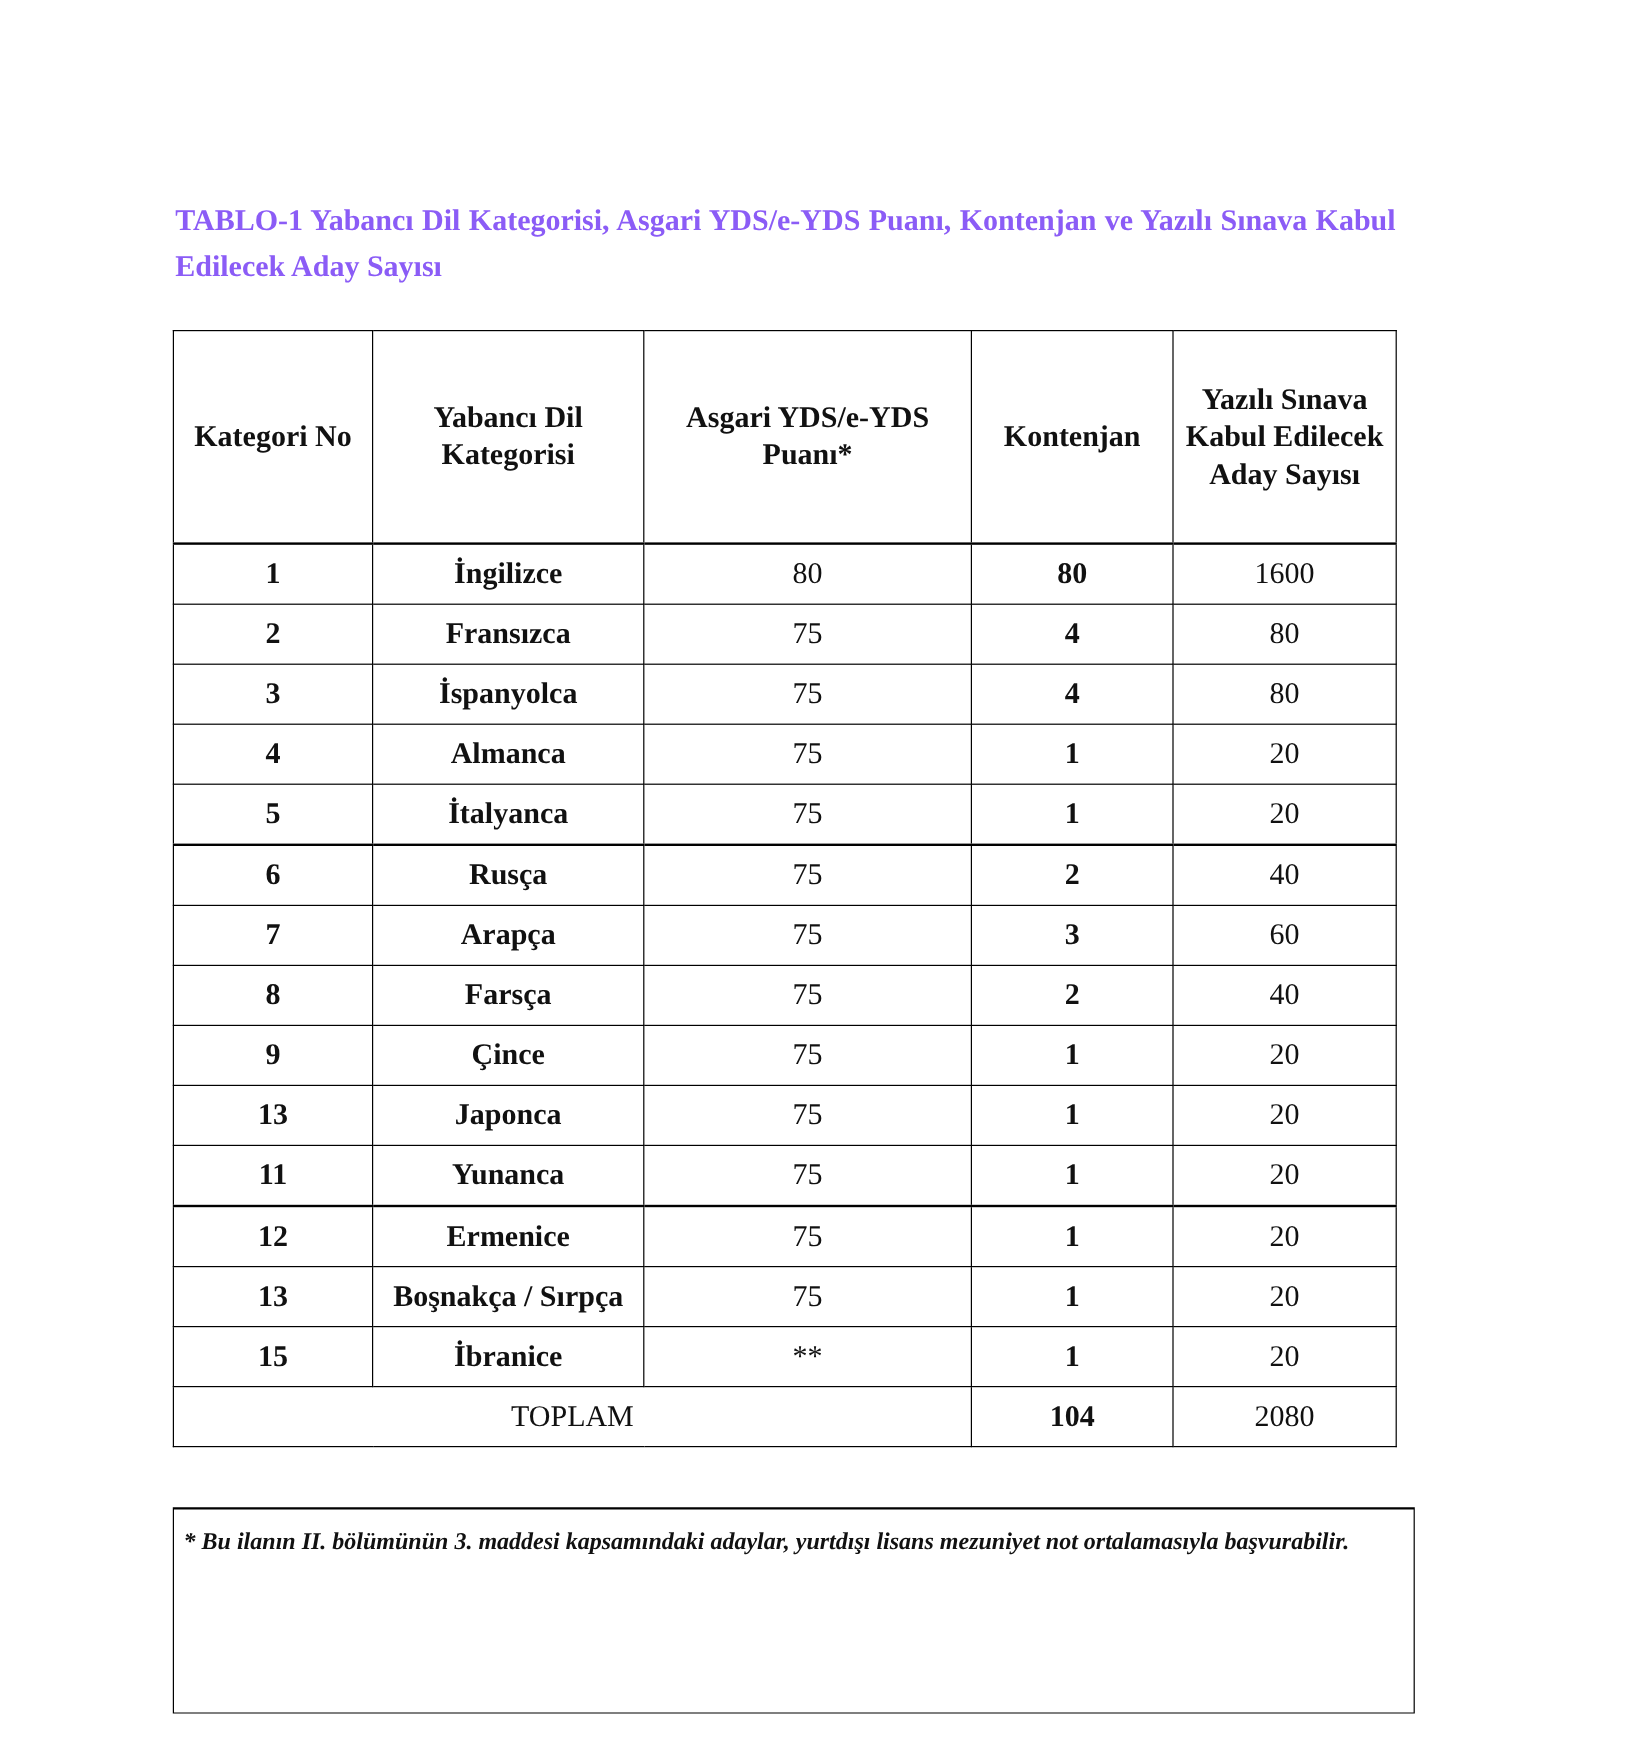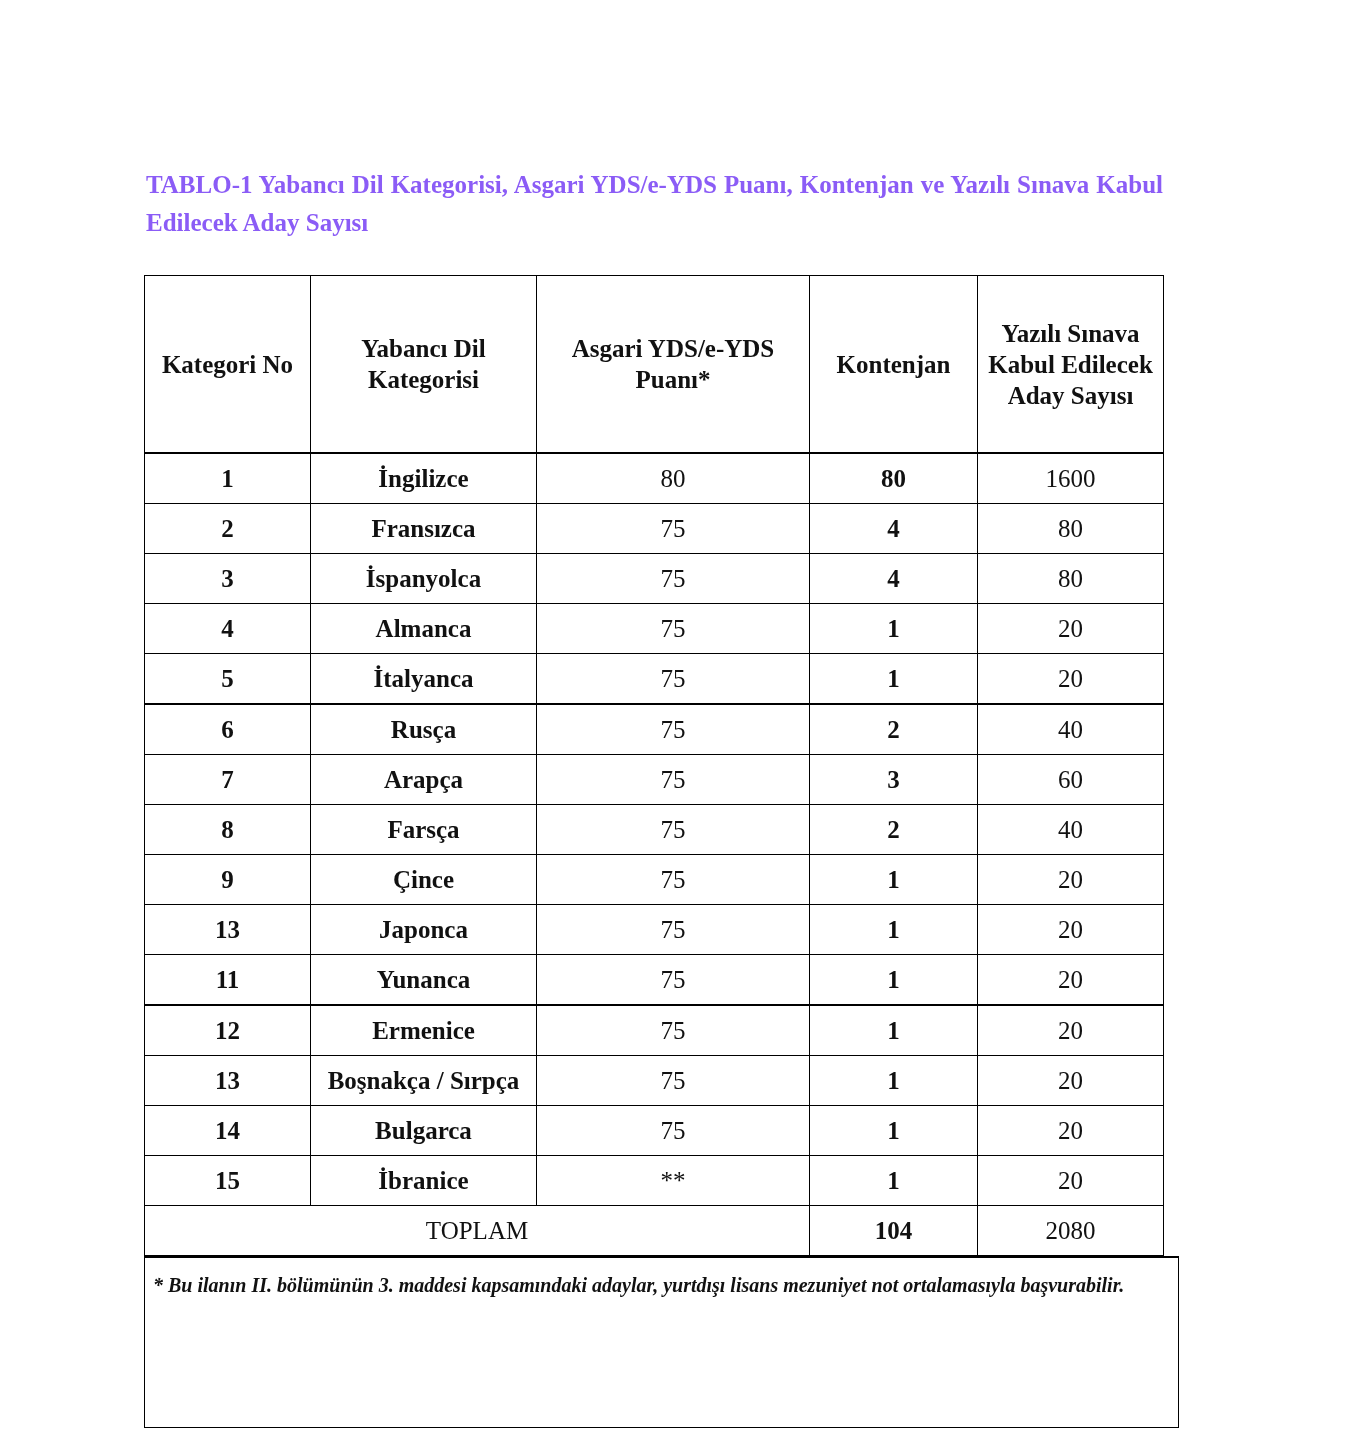--- a/index.html
+++ b/index.html
@@ -143,27 +143,20 @@
         <td class="cand">20</td>
       </tr>
       <tr>
         <td class="no">13</td>
         <td class="lang">Boşnakça / Sırpça</td>
         <td class="score">75</td>
         <td class="quota">1</td>
         <td class="cand">20</td>
       </tr>
       <tr>
-        <td class="no">14</td>
-        <td class="lang">Bulgarca</td>
-        <td class="score">75</td>
-        <td class="quota">1</td>
-        <td class="cand">20</td>
-      </tr>
-      <tr>
         <td class="no">15</td>
         <td class="lang">İbranice</td>
         <td class="score">**</td>
         <td class="quota">1</td>
         <td class="cand">20</td>
       </tr>
     </tbody>
   <tbody>
     <tr class="total">
       <td colspan="3" class="total-label">TOPLAM</td>

